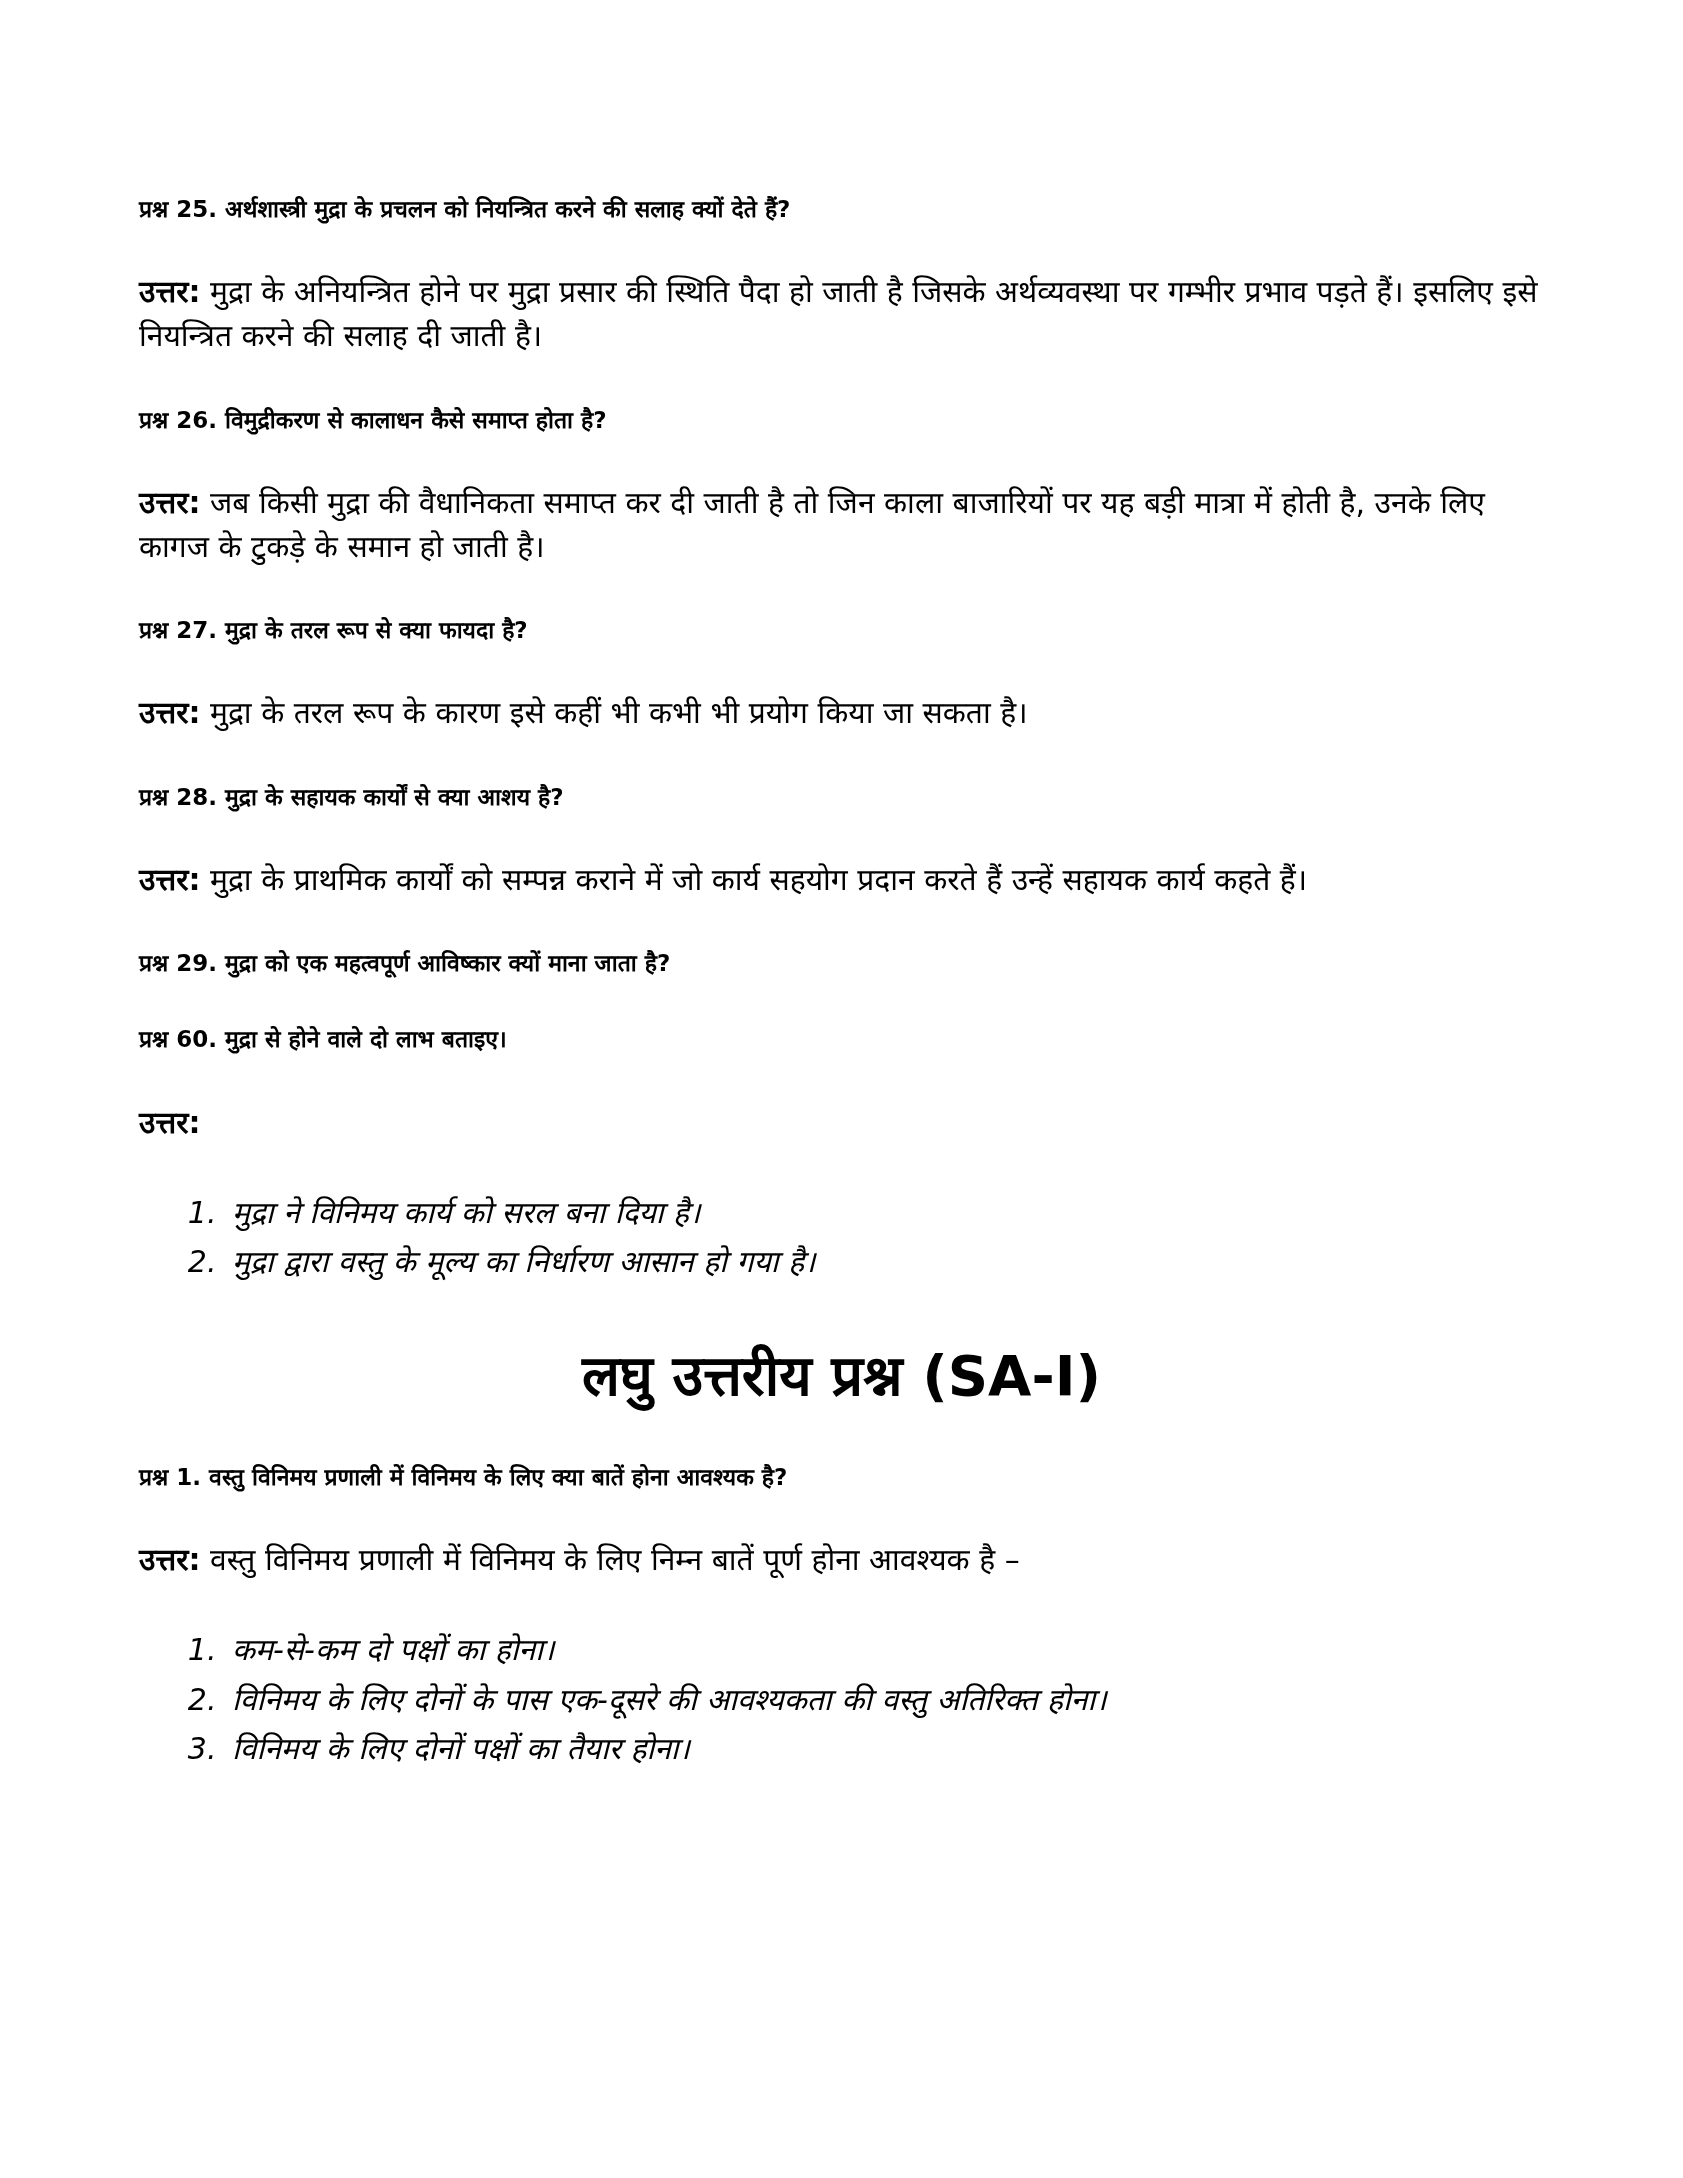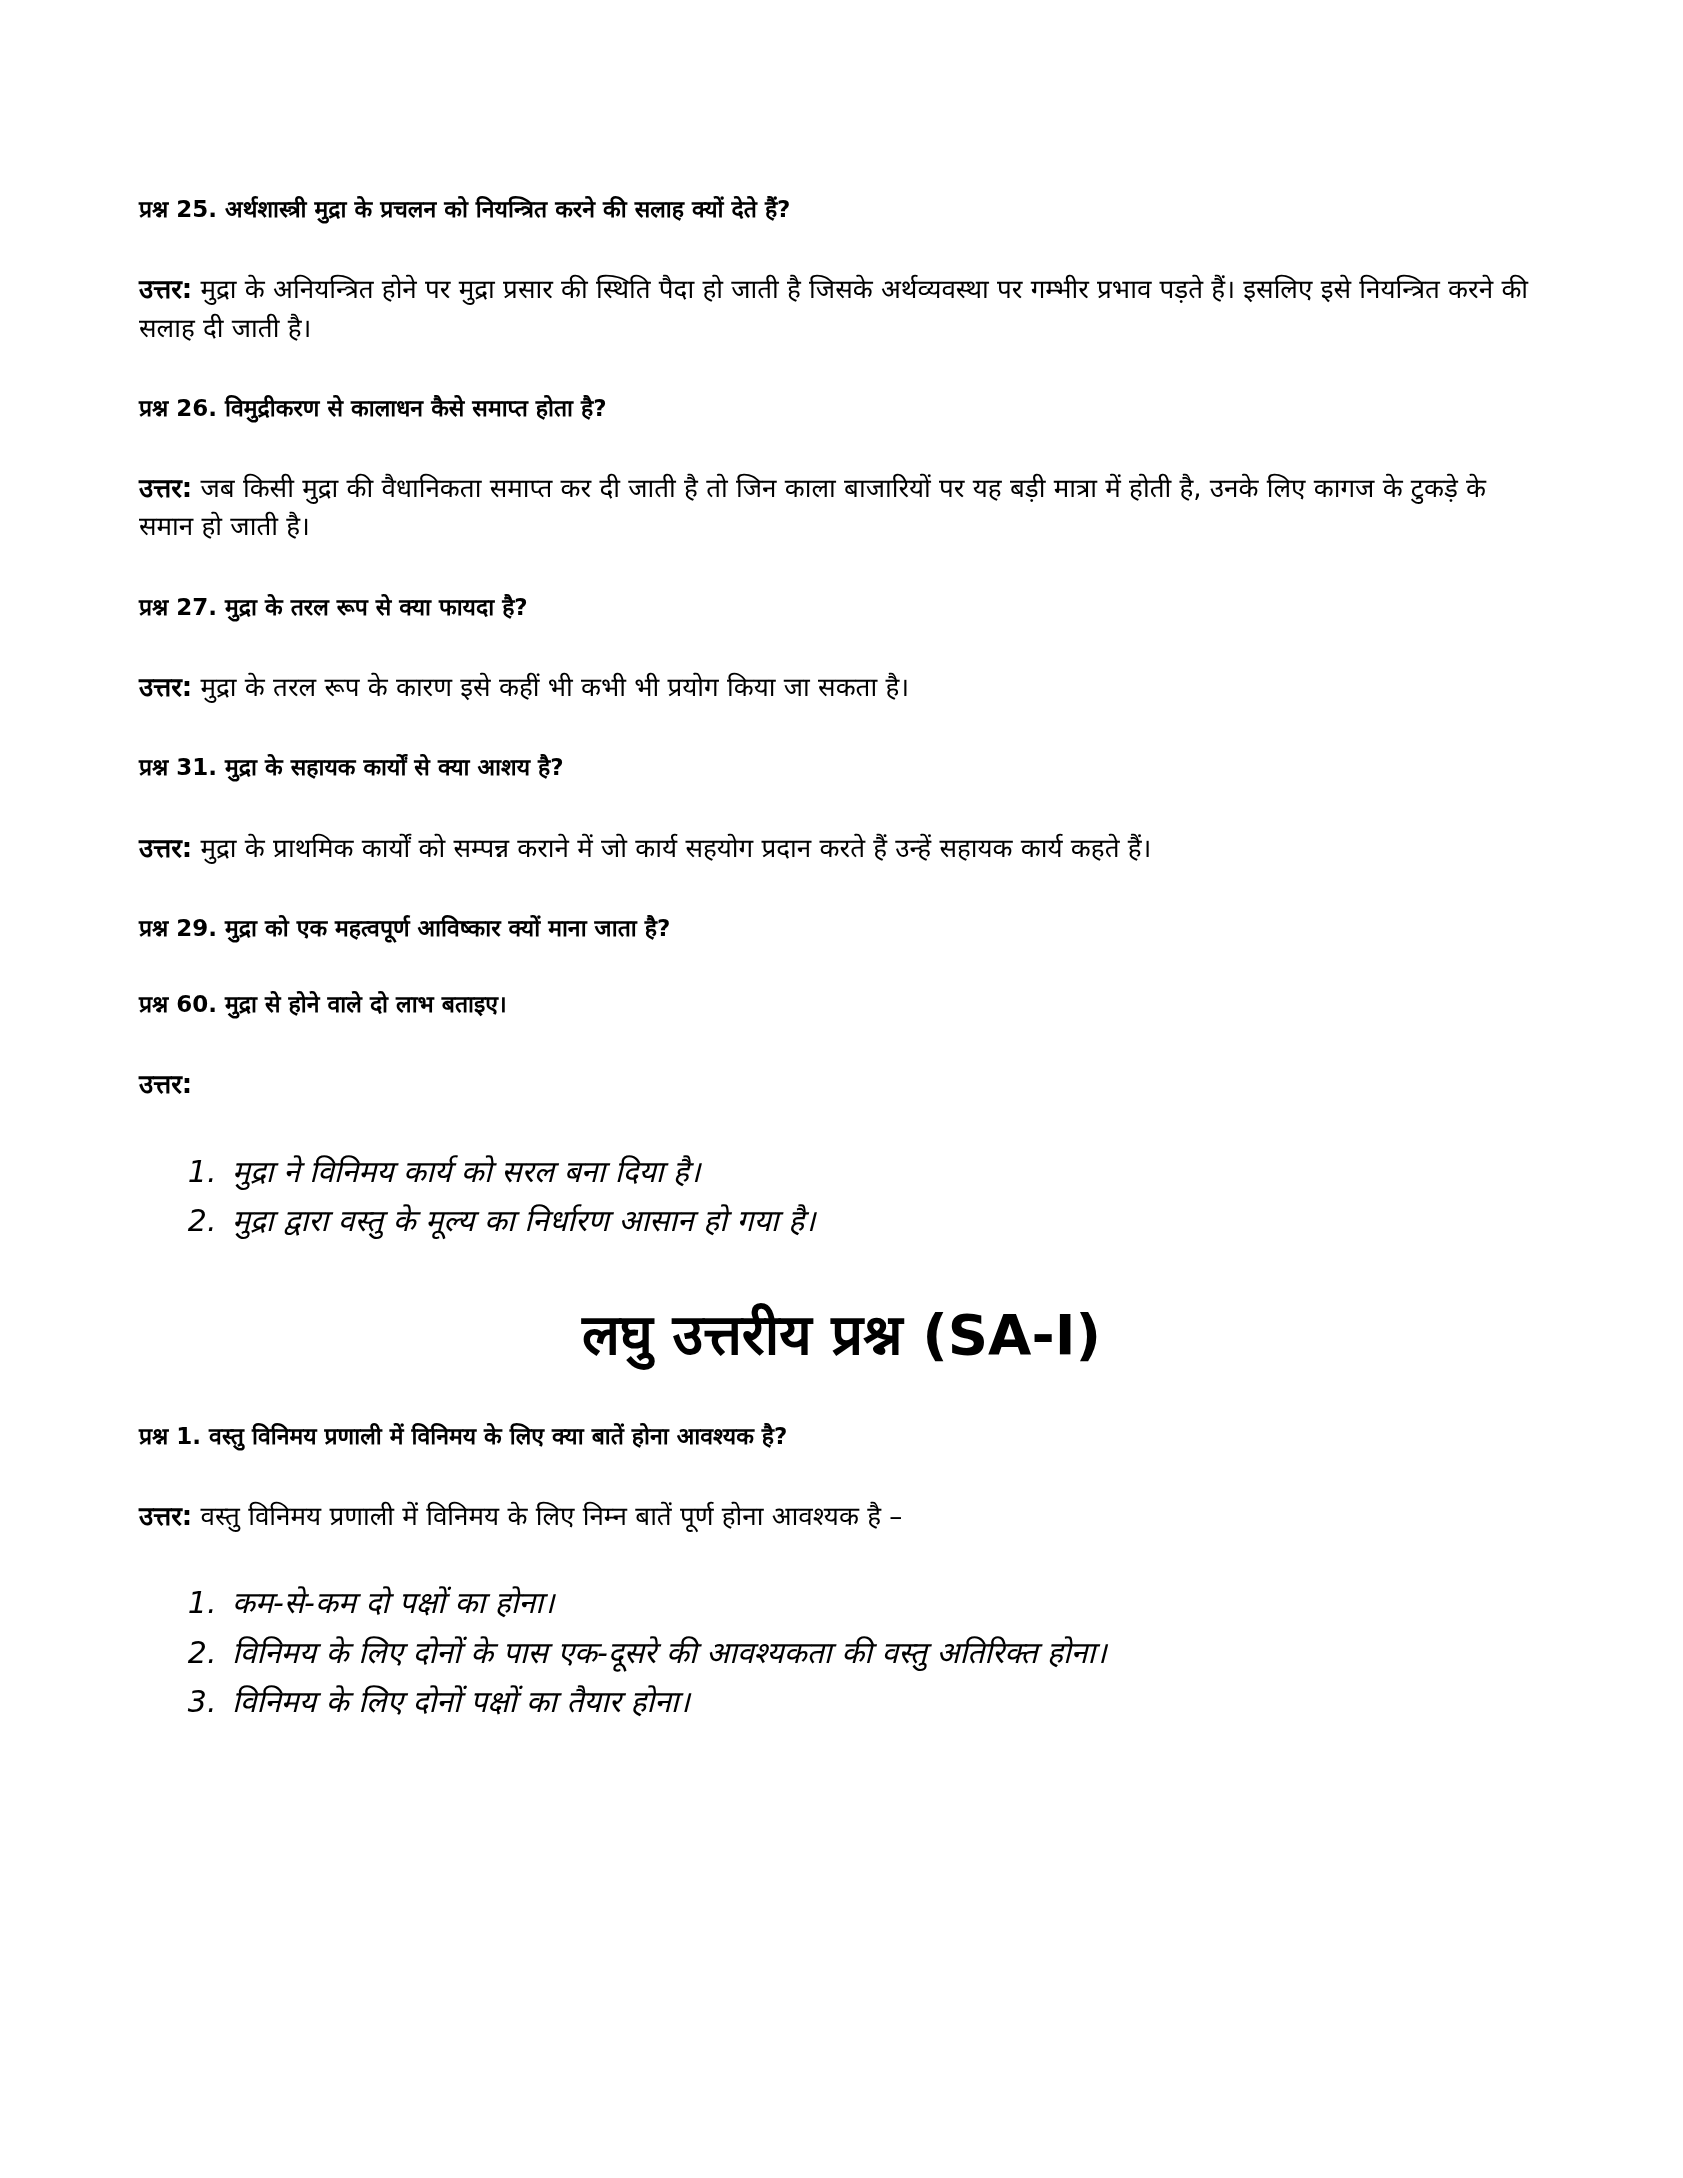--- a/index.html
+++ b/index.html
@@ -15,21 +15,21 @@
     font-family: "DejaVu Sans", "Liberation Sans", sans-serif;
     color: #000000;
   }
   .question {
     font-size: 23px;
     font-weight: 700;
     line-height: 1.32;
     margin: 0 0 46px 0;
   }
   .answer {
-    font-size: 26px;
+    font-size: 30px;
     font-weight: 400;
     line-height: 1.47;
     margin: 0 0 46px 0;
   }
   .answer .label {
     font-weight: 700;
   }
   ol.answer-list {
     font-size: 30px;
     line-height: 1.47;
@@ -63,21 +63,21 @@
     <h3 class="question">प्रश्न 26. विमुद्रीकरण से कालाधन कैसे समाप्त होता है?</h3>
     <p class="answer"><span class="label">उत्तर:</span> <span>जब किसी मुद्रा की वैधानिकता समाप्त कर दी जाती है तो जिन काला बाजारियों पर यह बड़ी मात्रा में होती है, उनके लिए कागज के टुकड़े के समान हो जाती है।</span></p>
   </section>
 
   <section>
     <h3 class="question">प्रश्न 27. मुद्रा के तरल रूप से क्या फायदा है?</h3>
     <p class="answer"><span class="label">उत्तर:</span> <span>मुद्रा के तरल रूप के कारण इसे कहीं भी कभी भी प्रयोग किया जा सकता है।</span></p>
   </section>
 
   <section>
-    <h3 class="question">प्रश्न 31. मुद्रा के सहायक कार्यों से क्या आशय है?</h3>
+    <h3 class="question">प्रश्न 28. मुद्रा के सहायक कार्यों से क्या आशय है?</h3>
     <p class="answer"><span class="label">उत्तर:</span> <span>मुद्रा के प्राथमिक कार्यों को सम्पन्न कराने में जो कार्य सहयोग प्रदान करते हैं उन्हें सहायक कार्य कहते हैं।</span></p>
   </section>
 
   <section>
     <h3 class="question">प्रश्न 29. मुद्रा को एक महत्वपूर्ण आविष्कार क्यों माना जाता है?</h3>
   </section>
 
   <section>
     <h3 class="question">प्रश्न 60. मुद्रा से होने वाले दो लाभ बताइए।</h3>
     <p class="answer"><span class="label">उत्तर:</span></p>

